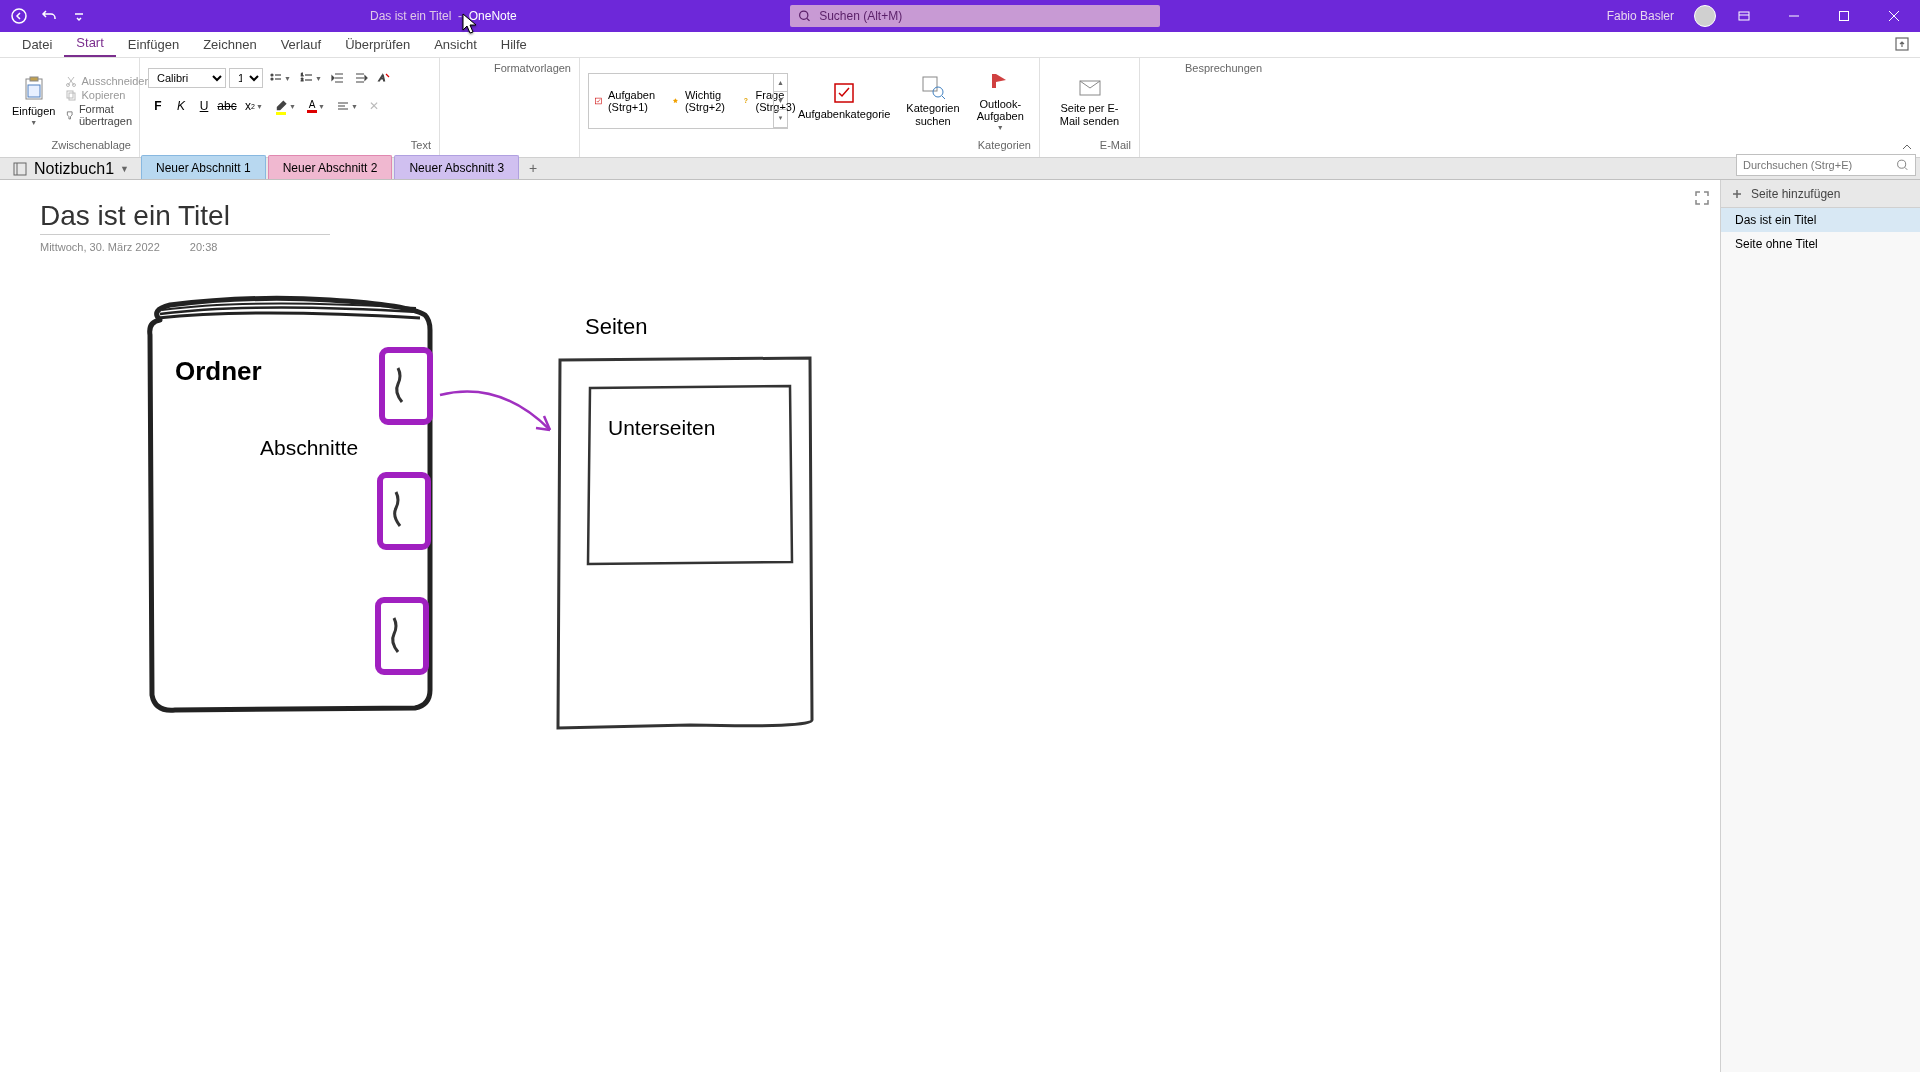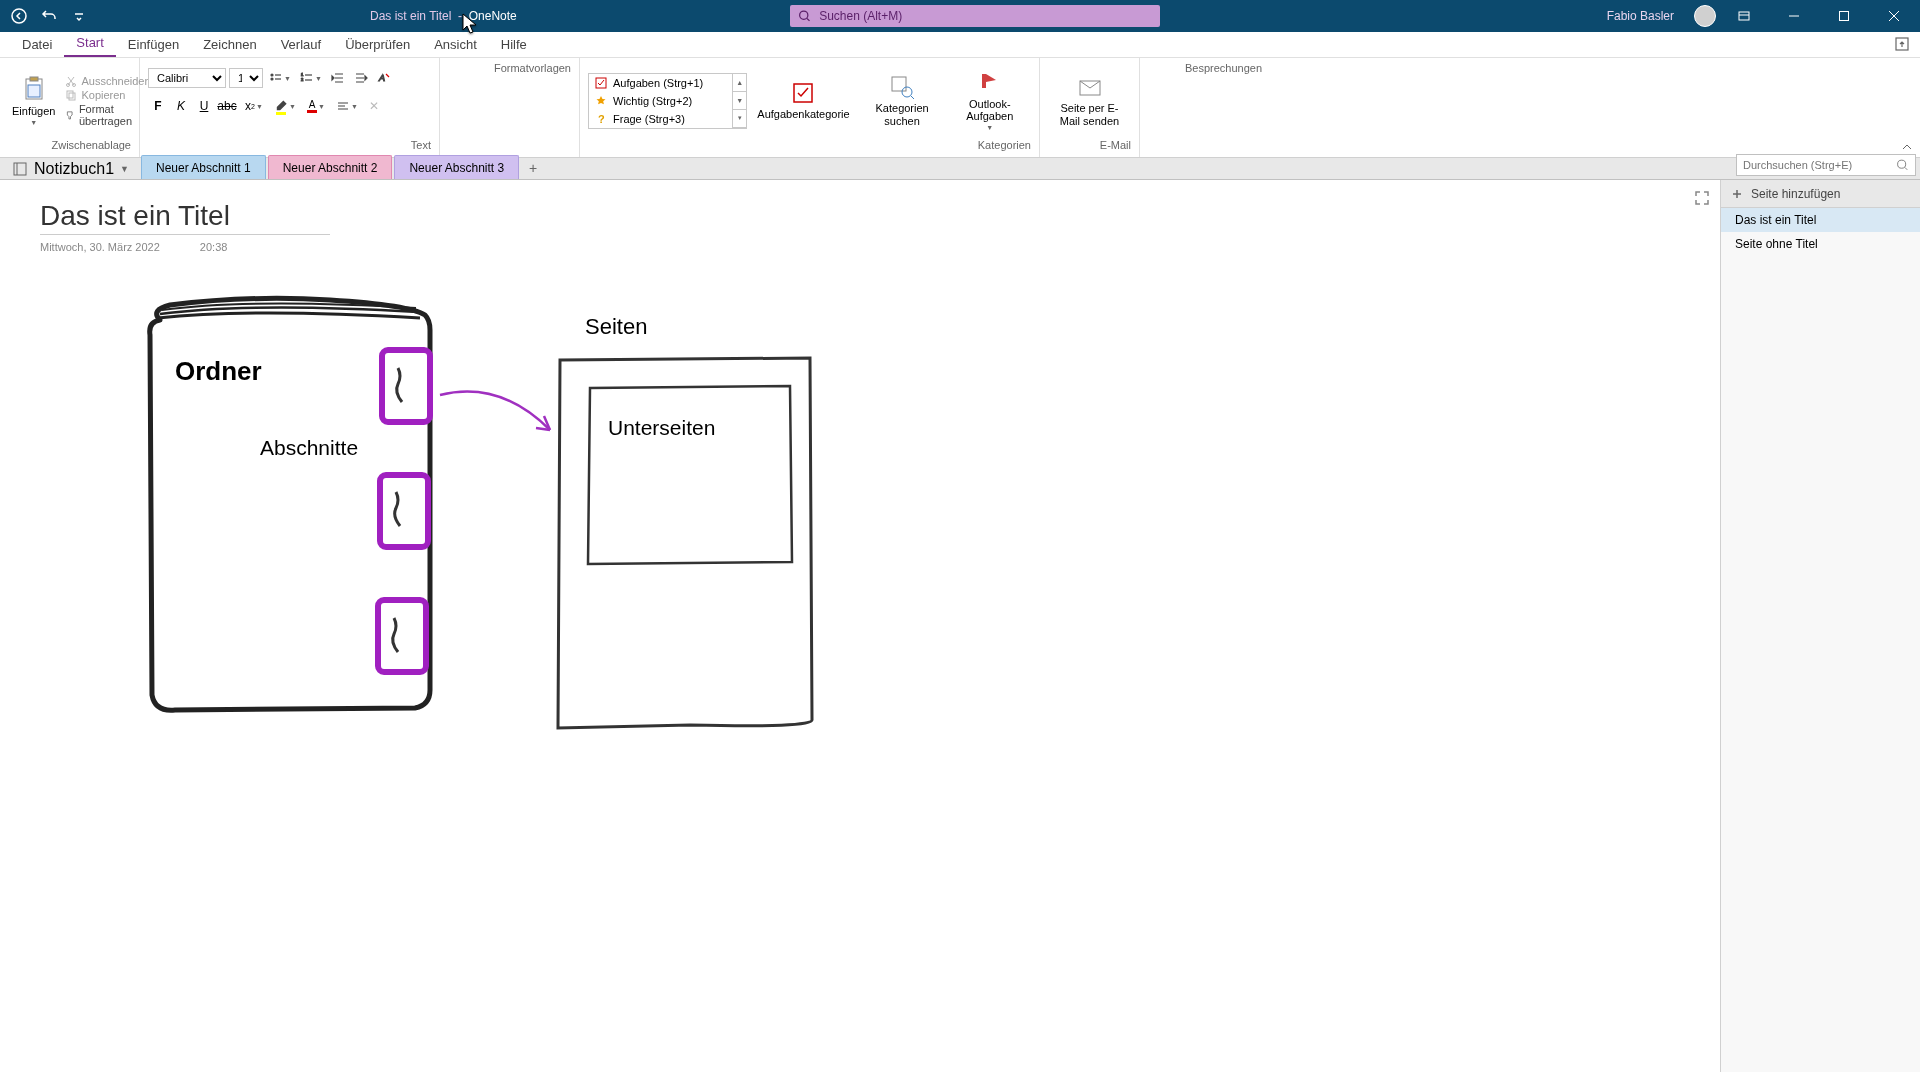--- a/index.html
+++ b/index.html
@@ -1,19 +1,19 @@
 <!DOCTYPE html>
 <html><head>
 <meta charset="utf-8">
 <style>
 * { margin: 0; padding: 0; box-sizing: border-box; font-family: 'Segoe UI', sans-serif; }
 body { width: 1920px; height: 1080px; background: #fff; overflow: hidden; position: relative; }
 
 
-.titlebar { height: 32px; background: #0c4a6e; display: flex; align-items: center; color: #fff; font-size: 12px; position: relative; }
+.titlebar { height: 32px; background: #6d28d9; display: flex; align-items: center; color: #fff; font-size: 12px; position: relative; }
 .titlebar-left { display: flex; align-items: center; gap: 12px; padding-left: 10px; }
 .tb-icon { width: 18px; height: 18px; display: flex; align-items: center; justify-content: center; cursor: pointer; }
 .tb-icon svg { fill: none; stroke: #fff; stroke-width: 1.5; }
 .title-text { position: absolute; left: 370px; font-size: 12px; color: #e0c8e8; }
 .search-box { position: absolute; left: 790px; width: 370px; height: 22px; background: #c89ad4; border-radius: 2px; display: flex; align-items: center; padding: 0 8px; }
 .search-box svg { width: 14px; height: 14px; stroke: #5a1f68; fill: none; stroke-width: 1.5; }
 .search-box input { background: transparent; border: none; outline: none; margin-left: 8px; font-size: 12px; color: #5a1f68; width: 100%; }
 .search-box input::placeholder { color: #5a1f68; }
 .titlebar-right { margin-left: auto; display: flex; align-items: center; gap: 6px; padding-right: 4px; }
 .user-name { font-size: 12px; margin-right: 14px; color: #e8d5ee; text-align: center; }
@@ -51,21 +51,21 @@
 .fmt-btn.split { width: 28px; }
 .fmt-btn .caret { font-size: 7px; margin-left: 1px; color: #666; }
 .highlight-swatch { width: 10px; height: 3px; background: #ffff00; }
 .fontcolor-swatch { width: 10px; height: 3px; background: #d00; }
 
 .styles-box { border: 1px solid #c8c8c8; width: 120px; height: 56px; display: flex; flex-direction: column; position: relative; }
 .style-item { flex: 1; display: flex; align-items: center; padding: 0 6px; font-size: 13px; color: #3b6fa0; font-family: 'Calibri', sans-serif; border-bottom: 1px solid #eee; cursor: pointer; }
 .styles-spin { position: absolute; right: 0; top: 0; width: 14px; height: 100%; border-left: 1px solid #c8c8c8; display: flex; flex-direction: column; }
 .styles-spin div { flex: 1; display: flex; align-items: center; justify-content: center; font-size: 7px; color: #666; cursor: pointer; border-bottom: 1px solid #c8c8c8; }
 
-.tags-box { border: 1px solid #c8c8c8; width: 200px; height: 56px; display: flex; flex-direction: column; position: relative; font-size: 11px; }
+.tags-box { border: 1px solid #c8c8c8; width: 200px; height: 56px; display: flex; flex-direction: row; position: relative; font-size: 11px; }
 .tag-item { flex: 1; display: flex; align-items: center; gap: 6px; padding: 0 6px; cursor: pointer; }
 .tag-item svg { width: 12px; height: 12px; }
 .tags-spin { position: absolute; right: 0; top: 0; width: 14px; height: 100%; border-left: 1px solid #c8c8c8; display: flex; flex-direction: column; }
 .tags-spin div { flex: 1; display: flex; align-items: center; justify-content: center; font-size: 7px; color: #666; cursor: pointer; border-bottom: 1px solid #c8c8c8; }
 
 .big-btn { display: flex; flex-direction: column; align-items: center; gap: 2px; padding: 2px 6px; cursor: pointer; }
 .big-btn svg { width: 26px; height: 26px; }
 .big-btn span { font-size: 11px; text-align: center; line-height: 1.1; }
 
 
@@ -78,21 +78,21 @@
 .section-tab.t3 { background: #d0c0f0; border: 1px solid #b0a0e0; border-bottom: none; }
 .add-section { width: 24px; height: 22px; display: flex; align-items: center; justify-content: center; cursor: pointer; font-size: 14px; color: #666; }
 .search-pages { margin-left: auto; width: 180px; height: 22px; border: 1px solid #c0c0c0; background: #fff; display: flex; align-items: center; padding: 0 6px; margin-right: 4px; margin-bottom: 3px; }
 .search-pages input { border: none; outline: none; font-size: 11px; width: 100%; }
 .search-pages svg { width: 14px; height: 14px; stroke: #666; fill: none; }
 
 
 .main { display: flex; height: calc(100% - 188px); }
 .canvas { flex: 1; background: #fff; position: relative; padding: 20px 40px; }
 .page-title { font-size: 28px; font-weight: 300; color: #333; border-bottom: 1px solid #ccc; width: 290px; padding-bottom: 2px; }
-.page-meta { display: flex; gap: 40px; font-size: 11px; color: #888; margin-top: 6px; }
+.page-meta { display: flex; gap: 30px; font-size: 11px; color: #888; margin-top: 6px; }
 .expand-icon { position: absolute; right: 10px; top: 10px; cursor: pointer; }
 .expand-icon svg { width: 16px; height: 16px; stroke: #888; fill: none; stroke-width: 1.5; }
 
 
 .drawing { position: absolute; left: 130px; top: 100px; }
 .drawing svg { overflow: visible; }
 
 
 .page-panel { width: 200px; border-left: 1px solid #d0d0d0; background: #f8f8f8; display: flex; flex-direction: column; }
 .add-page { height: 28px; background: #e8e8e8; border-bottom: 1px solid #d0d0d0; display: flex; align-items: center; gap: 8px; padding: 0 10px; font-size: 12px; cursor: pointer; color: #444; }

